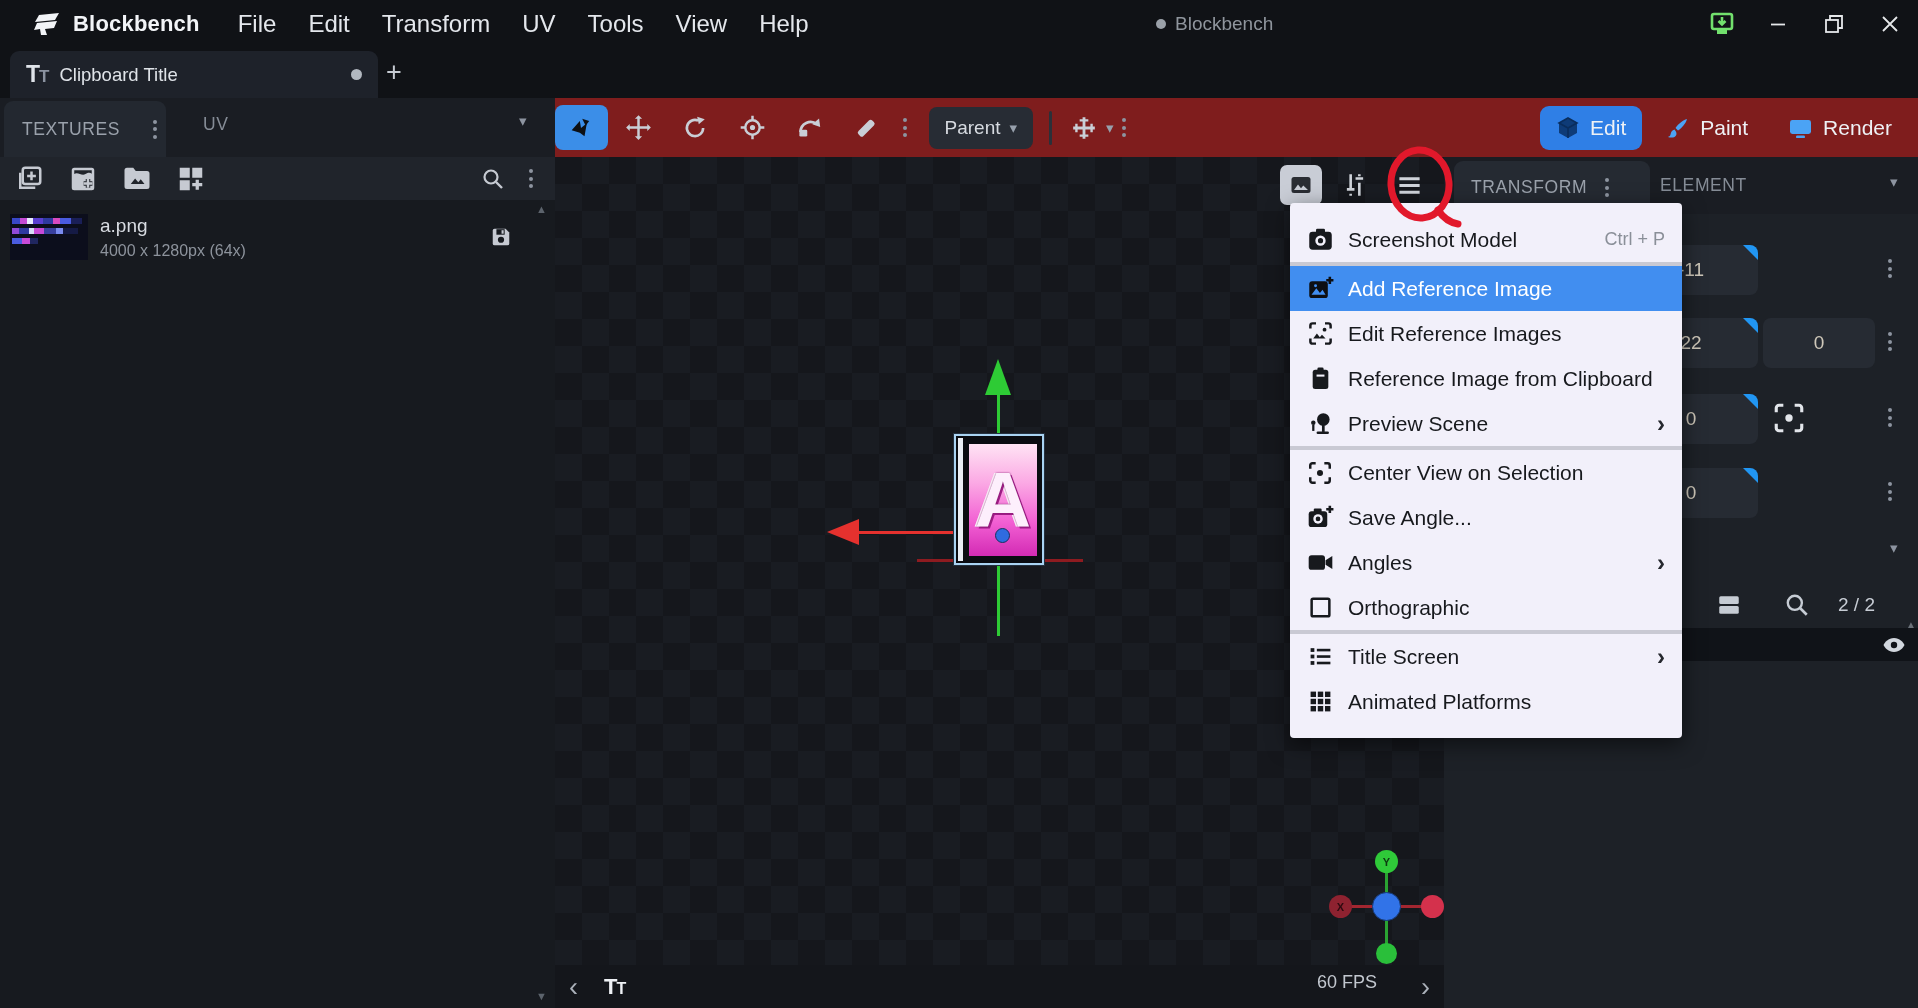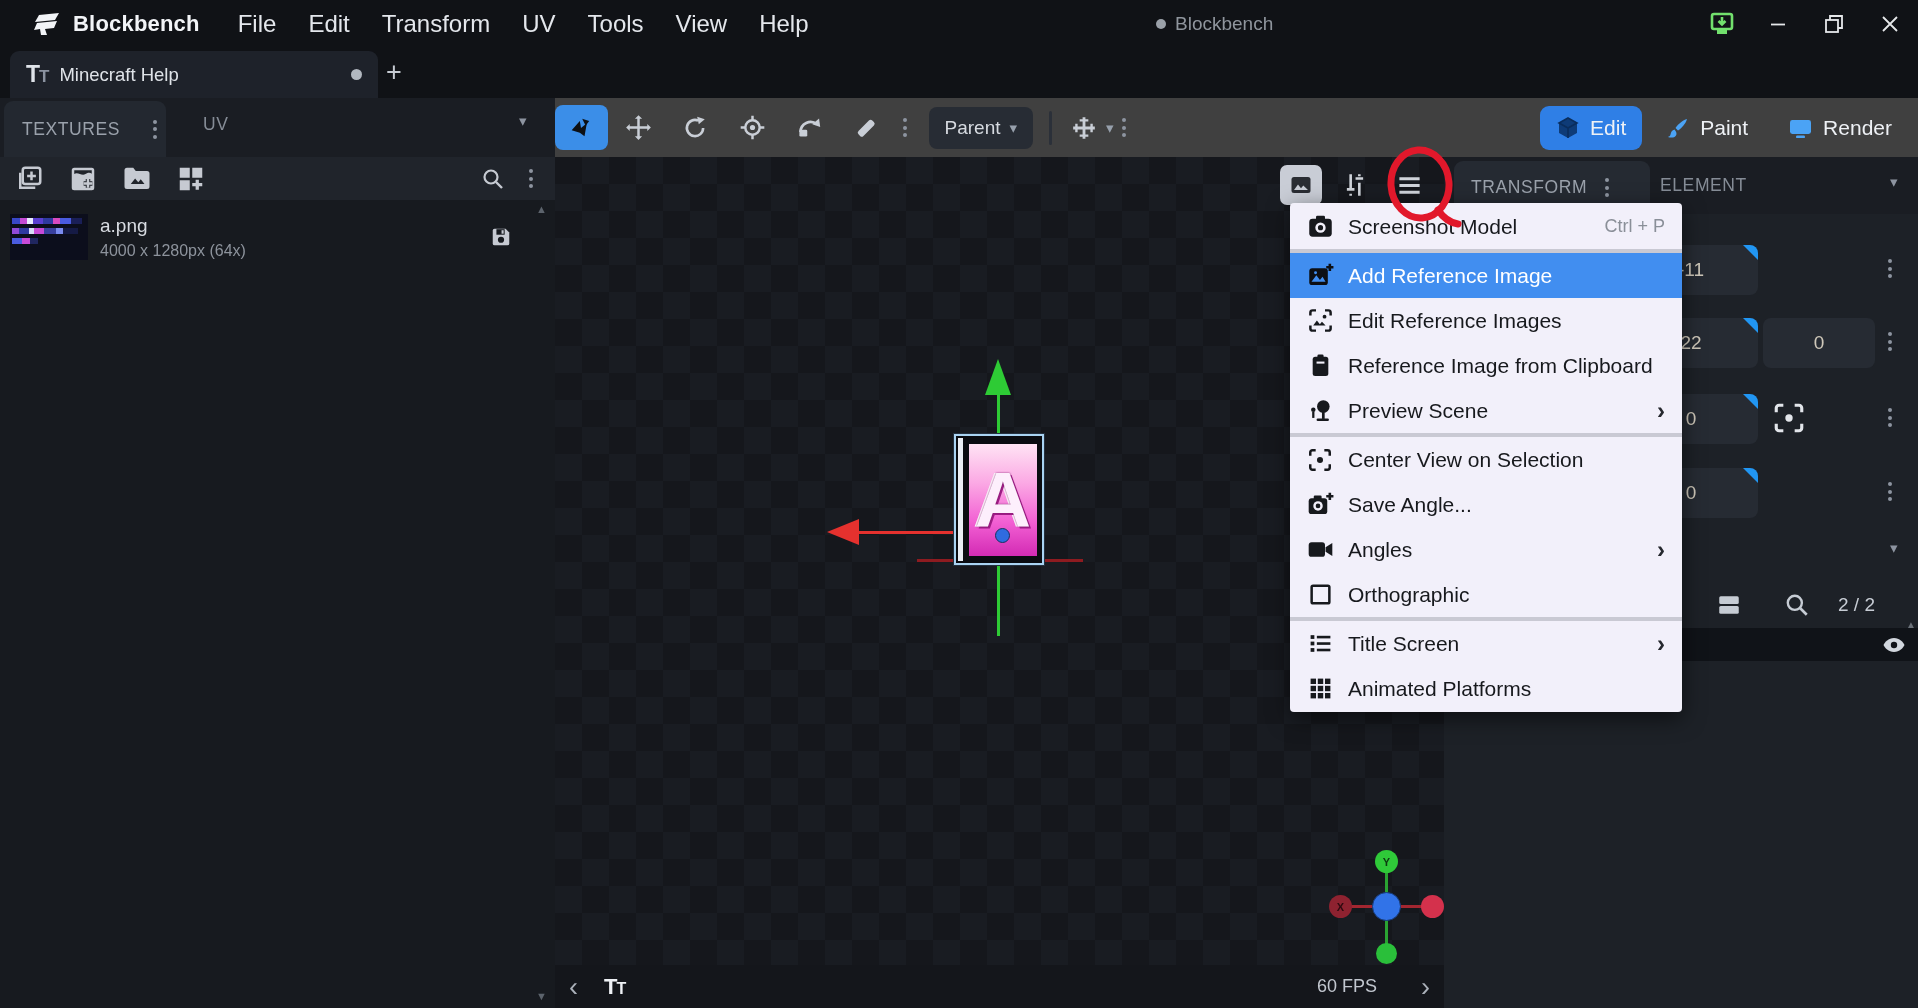--- a/index.html
+++ b/index.html
@@ -25,21 +25,21 @@
   .tabbar { position:absolute; left:0; top:48px; width:1918px; height:50px; background:#101216; }
   .tab { position:absolute; left:10px; top:3px; width:368px; height:47px; background:#1e222a;
     border-radius:9px 9px 0 0; display:flex; align-items:center; padding:0 16px; }
   .tt-icon { font-weight:bold; letter-spacing:-1px; margin-right:11px; }
   .tt-icon .t1 { font-size:23px; color:#dfe3e9; }
   .tt-icon .t2 { font-size:17px; color:#8b93a0; }
   .tab-label { font-size:18.5px; color:#dfe3e8; }
   .tab-dot { margin-left:auto; width:11px; height:11px; border-radius:50%; background:#b2b8c0; }
   .tab-plus { position:absolute; left:386px; top:10px; font-size:27px; color:#c6cbd2; line-height:28px; }
   
-  .toolstrip { position:absolute; left:555px; top:98px; width:1363px; height:59px; background:#404040;
+  .toolstrip { position:absolute; left:555px; top:98px; width:1363px; height:59px; background:#7f1d1d;
     display:flex; align-items:center; }
   .tool-btn { width:53px; height:45px; margin:0 2px; display:flex; align-items:center; justify-content:center;
     border-radius:8px; color:#c9ced6; }
   .tool-btn.active { background:#3b8ee8; color:#0d1014; }
   .kebab { display:inline-flex; flex-direction:column; gap:3.5px; align-items:center; padding:0 8px; }
   .kebab i { width:4px; height:4px; border-radius:50%; background:#8d94a0; }
   .parent-btn { height:42px; background:#272c34; border-radius:8px; display:flex; align-items:center;
     gap:9px; padding:0 16px; margin-left:14px; font-size:19px; color:#d6dae0; }
   .caret { color:#97a0ac; font-size:15px; }
   .vsep { width:3px; height:34px; background:#2b3039; margin:0 10px 0 16px; border-radius:2px; }
@@ -105,21 +105,21 @@
     font-size:11px; font-weight:bold; color:#123; }
   .gz-y { left:48px; top:2px; width:23px; height:23px; background:#2fca39; color:#0c3a10; }
   .gz-x { left:2px; top:47px; width:23px; height:23px; background:#8e2230; color:#2e0a10; }
   .gz-r { left:94px; top:47px; width:23px; height:23px; background:#d4314c; }
   .gz-g { left:49px; top:95px; width:21px; height:21px; background:#2abf3a; }
   .gz-c { left:45px; top:44px; width:29px; height:29px; background:#3173e8; border:1px solid #173a77; }
   .vp-bottombar { position:absolute; left:0; bottom:0; width:889px; height:43px; background:#14161b;
     display:flex; align-items:center; color:#b9bfc8; }
   .vb-chev { font-size:27px; color:#aab0b9; line-height:30px; }
   .vb-left { display:flex; align-items:center; gap:26px; padding-left:14px; }
-  .vb-right { margin-left:auto; display:flex; align-items:center; gap:44px; padding-right:14px; }
+  .vb-right { margin-left:auto; display:flex; gap:44px; padding-right:14px; }
   .fps { font-size:18px; color:#c2c7cf; }
   .vb-tt { font-weight:bold; letter-spacing:-1px; }
   .vb-tt .t1{ font-size:22px; color:#eef1f5; } .vb-tt .t2{ font-size:16px; color:#eef1f5; }
   
   .rightpanel { position:absolute; left:1444px; top:157px; width:474px; height:851px; background:#1d2127; }
   .rp-header { position:absolute; left:0; top:0; width:474px; height:57px; background:#1a1d23; }
   .rp-tab { position:absolute; left:10px; top:4px; width:196px; height:53px; background:#252a32;
     border-radius:9px 9px 0 0; display:flex; align-items:center; gap:10px; padding:0 10px 0 17px; }
   .rp-title { font-size:17.5px; letter-spacing:.6px; color:#9aa1ab; }
   .rp-element { position:absolute; left:216px; top:18px; font-size:17.5px; letter-spacing:.6px; color:#858c96; }
@@ -132,21 +132,21 @@
   .focus-btn { position:absolute; left:328px; color:#e2e5ea; }
   .rp-outliner-bar { position:absolute; left:0; top:425px; width:474px; height:46px; background:#1d2127;
     display:flex; align-items:center; }
   .rp-count { font-size:19px; color:#c7ccd4; }
   .outliner-row { position:absolute; left:0; top:471px; width:474px; height:33px; background:#101318;
     display:flex; align-items:center; }
   .outliner-row .eye { margin-left:auto; padding-right:12px; color:#d2d7de; }
   .tiny-up { position:absolute; right:2px; top:462px; font-size:10px; color:#6a7078; }
   
   .ctxmenu { position:absolute; left:1290px; top:203px; width:392px; background:#f2f0fa;
-    border-radius:4px; box-shadow:0 6px 22px rgba(0,0,0,.55); z-index:50; padding:1px 0; }
+    border-radius:4px; box-shadow:0 6px 22px rgba(0,0,0,.55); z-index:50; padding:14px 0; }
   .menu-item { height:45px; display:flex; align-items:center; padding:0 17px 0 15px; color:#17191d; }
   .menu-item .mi-icon { width:30px; height:30px; display:flex; align-items:center; justify-content:center; margin-right:13px; }
   .menu-item .mi-label { font-size:21px; }
   .menu-item .mi-shortcut { margin-left:auto; font-size:18px; color:#8a8f98; }
   .menu-item .mi-sub { margin-left:auto; font-size:24px; font-weight:bold; color:#26282e; line-height:20px; }
   .menu-item.hl { background:#418ef0; color:#ffffff; }
   .menu-sep { height:4px; background:#c9c9d3; }
   
   .annotation { position:absolute; left:1380px; top:146px; z-index:60; pointer-events:none; }
   svg { display:block; }
@@ -202,21 +202,21 @@
         <svg width="18" height="18" viewBox="0 0 18 18">
             <path d="M2 2l14 14M16 2L2 16" stroke="#e6e8ea" stroke-width="1.8"></path>
           </svg>
       </span>
     </div>
   </div>
 
   <div class="tabbar">
     <div class="tab">
       <span class="tt-icon"><span class="t1">T</span><span class="t2">T</span></span>
-      <span class="tab-label">Minecraft Help</span>
+      <span class="tab-label">Clipboard Title</span>
       <span class="tab-dot"></span>
     </div>
     <span class="tab-plus">+</span>
   </div>
 
   <div class="toolstrip">
     <span class="caret" style="margin:0 6px 0 -16px;">▾</span>
     <div class="tool-btn active">
       <svg width="28" height="28" viewBox="0 0 24 24">
         <path d="M4 14l7-8 1 6 5-4-2 11-4-3z" fill="#0d1014"></path>

